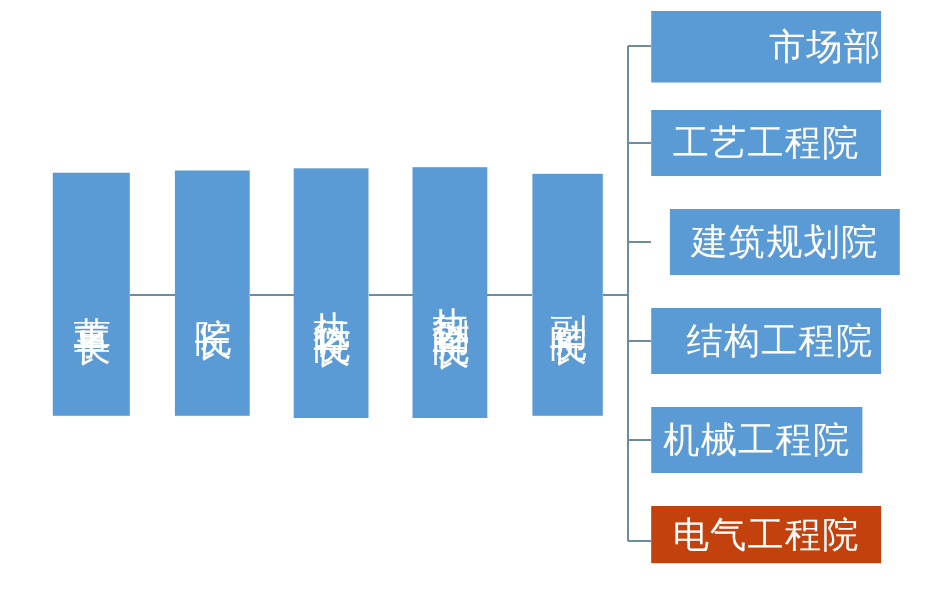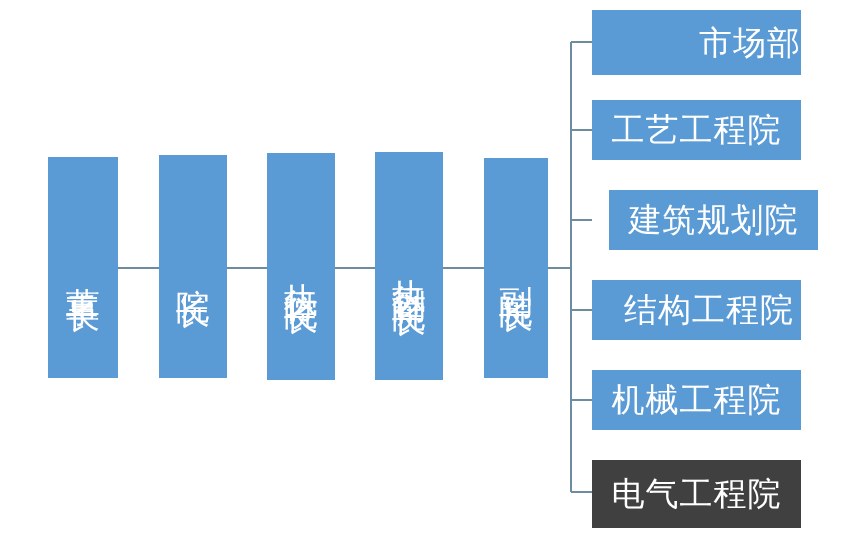--- a/index.html
+++ b/index.html
@@ -103,21 +103,21 @@
       </div>
       <div class="node horizontal" style="left: 592px; top: 100px; width: 209px; height: 60px; background: rgb(91, 155, 213); color: rgb(255, 255, 255); align-items: center;">
         <span class="node-label">工艺工程院</span>
       </div>
       <div class="node horizontal" style="left: 592px; top: 190px; width: 209px; height: 60px; background: rgb(91, 155, 213); color: rgb(255, 255, 255); margin-left: 17px;">
         <span class="node-label">建筑规划院</span>
       </div>
       <div class="node horizontal" style="left: 592px; top: 280px; width: 209px; height: 60px; background: rgb(91, 155, 213); color: rgb(255, 255, 255); padding-left: 25px;">
         <span class="node-label">结构工程院</span>
       </div>
-      <div class="node horizontal" style="left: 592px; top: 370px; width: 209px; height: 60px; background: rgb(91, 155, 213); color: rgb(255, 255, 255);">
+      <div class="node horizontal" style="left: 592px; top: 370px; width: 192px; height: 60px; background: rgb(91, 155, 213); color: rgb(255, 255, 255);">
         <span class="node-label">机械工程院</span>
       </div>
-      <div class="node horizontal" style="left: 592px; top: 460px; width: 209px; height: 68px; background: #404040; color: rgb(255, 255, 255);">
+      <div class="node horizontal" style="left: 592px; top: 460px; width: 209px; height: 52px; background: #c2410c; color: rgb(255, 255, 255);">
         <span class="node-label">电气工程院</span>
       </div>
     </div>
 
 </div>
 
 </body></html>

